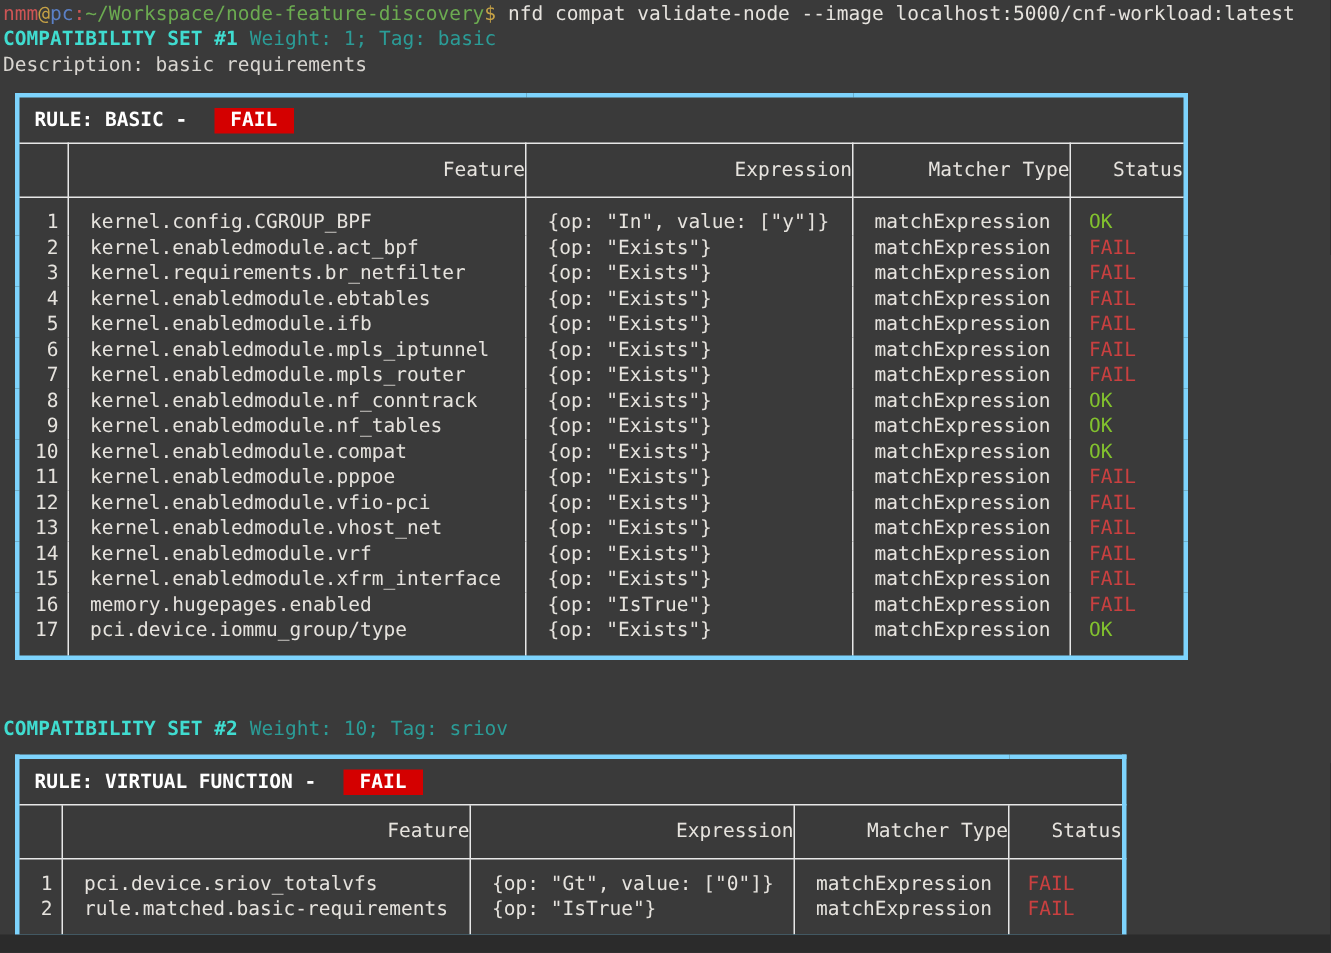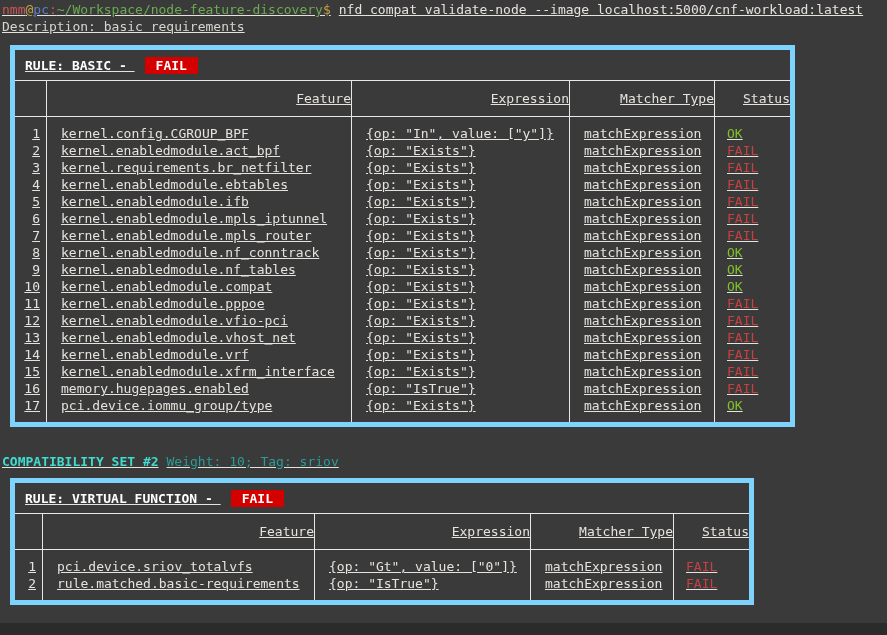--- a/index.html
+++ b/index.html
@@ -1,36 +1,36 @@
 <!DOCTYPE html>
 <html><head>
 <meta charset="utf-8">
 <style>
   html,body{margin:0;padding:0;background:#2b2b2b;}
   .screen{
     position:relative;width:887px;height:635px;background:#3a3a3a;overflow:hidden;
-    font-family:"DejaVu Sans Mono", monospace;font-size:13px;color:#e6e3de;text-decoration:underline;
+    font-family:"DejaVu Sans Mono", monospace;font-size:13px;color:#e6e3de;
   }
   .content{padding:1px 0 0 2px;}
   .line{line-height:17px;white-space:pre;}
   .c-user{color:#cd5555;}
   .c-at{color:#c5a146;}
   .c-host{color:#5b80c6;}
   .c-colon{color:#cd5555;}
   .c-path{color:#6cab51;}
   .c-dollar{color:#c5a146;}
   .c-cmd{color:#e6e3de;margin-left:8px;}
   .set-title{color:#40dcd0;font-weight:bold;}
   .set-meta{color:#2b9c97;margin-left:8px;}
   .desc{color:#d8d5d0;}
-  .set2{margin-top:26px;}
+  .set2{margin-top:38px;}
   table.rule-table{
     border-collapse:collapse;table-layout:fixed;
     margin:10px 0 0 8px;
-    border:5px solid #7dd3fc;
+    border:3px solid #7dd3fc;
     font-size:13px;color:#e6e3de;
   }
   table.t2{margin-top:8px;}
   .t1 col.c-num{width:34px}.t1 col.c-feature{width:305px}.t1 col.c-expr{width:218px}.t1 col.c-matcher{width:145px}.t1 col.c-status{width:73px}
   .t2 col.c-num{width:30px}.t2 col.c-feature{width:272px}.t2 col.c-expr{width:216px}.t2 col.c-matcher{width:143px}.t2 col.c-status{width:73px}
   tr.rule-row td{
     height:30px;border-bottom:1px solid #e7e7e7;
     padding:0 0 0 10px;font-weight:bold;color:#ffffff;vertical-align:middle;white-space:pre;
   }
   .badge{
@@ -57,20 +57,21 @@
   .bottom-strip{position:absolute;left:0;bottom:0;width:100%;height:12px;background:#2b2b2b;}
 </style>
 </head>
 <body>
 
 <div class="screen">
   <div class="content">
 
     <div class="line"><span class="c-user">nmm</span><span class="c-at">@</span><span class="c-host">pc</span><span class="c-colon">:</span><span class="c-path">~/Workspace/node-feature-discovery</span><span class="c-dollar">$</span><span class="c-cmd">nfd compat validate-node --image localhost:5000/cnf-workload:latest</span></div>
 
+    <div class="line"><span class="set-title">COMPATIBILITY SET #1</span><span class="set-meta">Weight: 1; Tag: basic</span></div>
     <div class="line desc">Description: basic requirements</div>
 
     <table class="rule-table t1">
       <colgroup>
           <col class="c-num">
           <col class="c-feature">
           <col class="c-expr">
           <col class="c-matcher">
           <col class="c-status">
         </colgroup>

